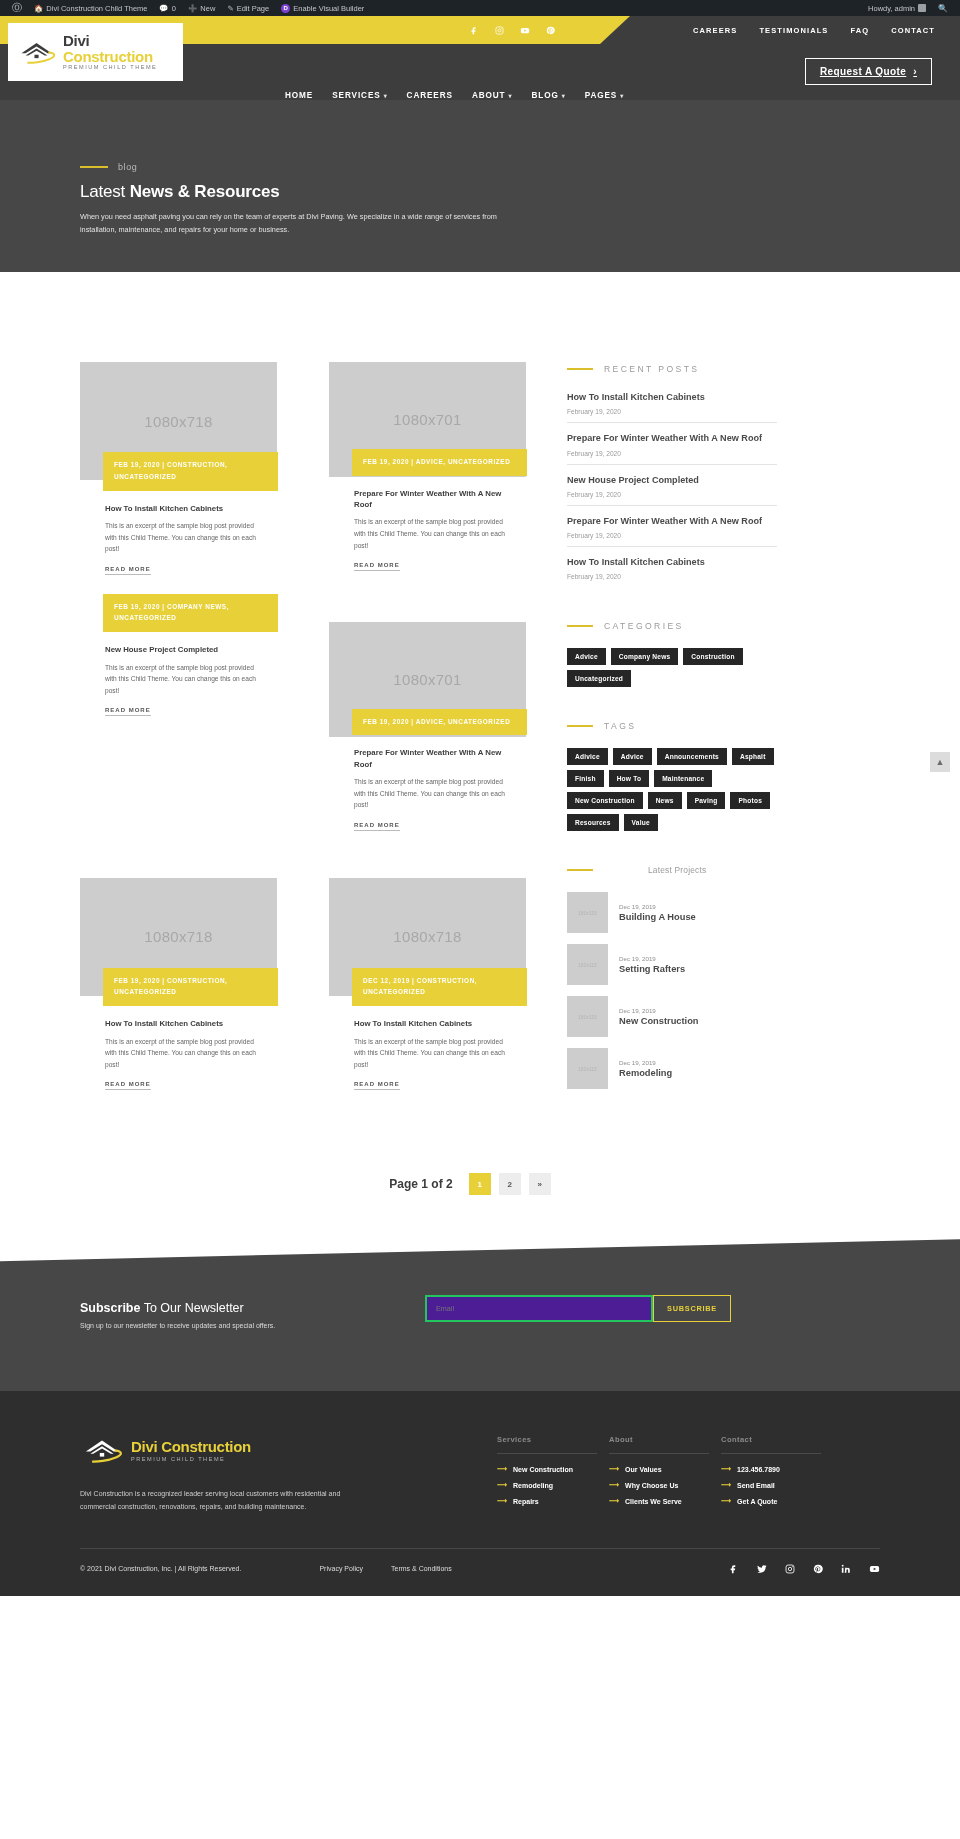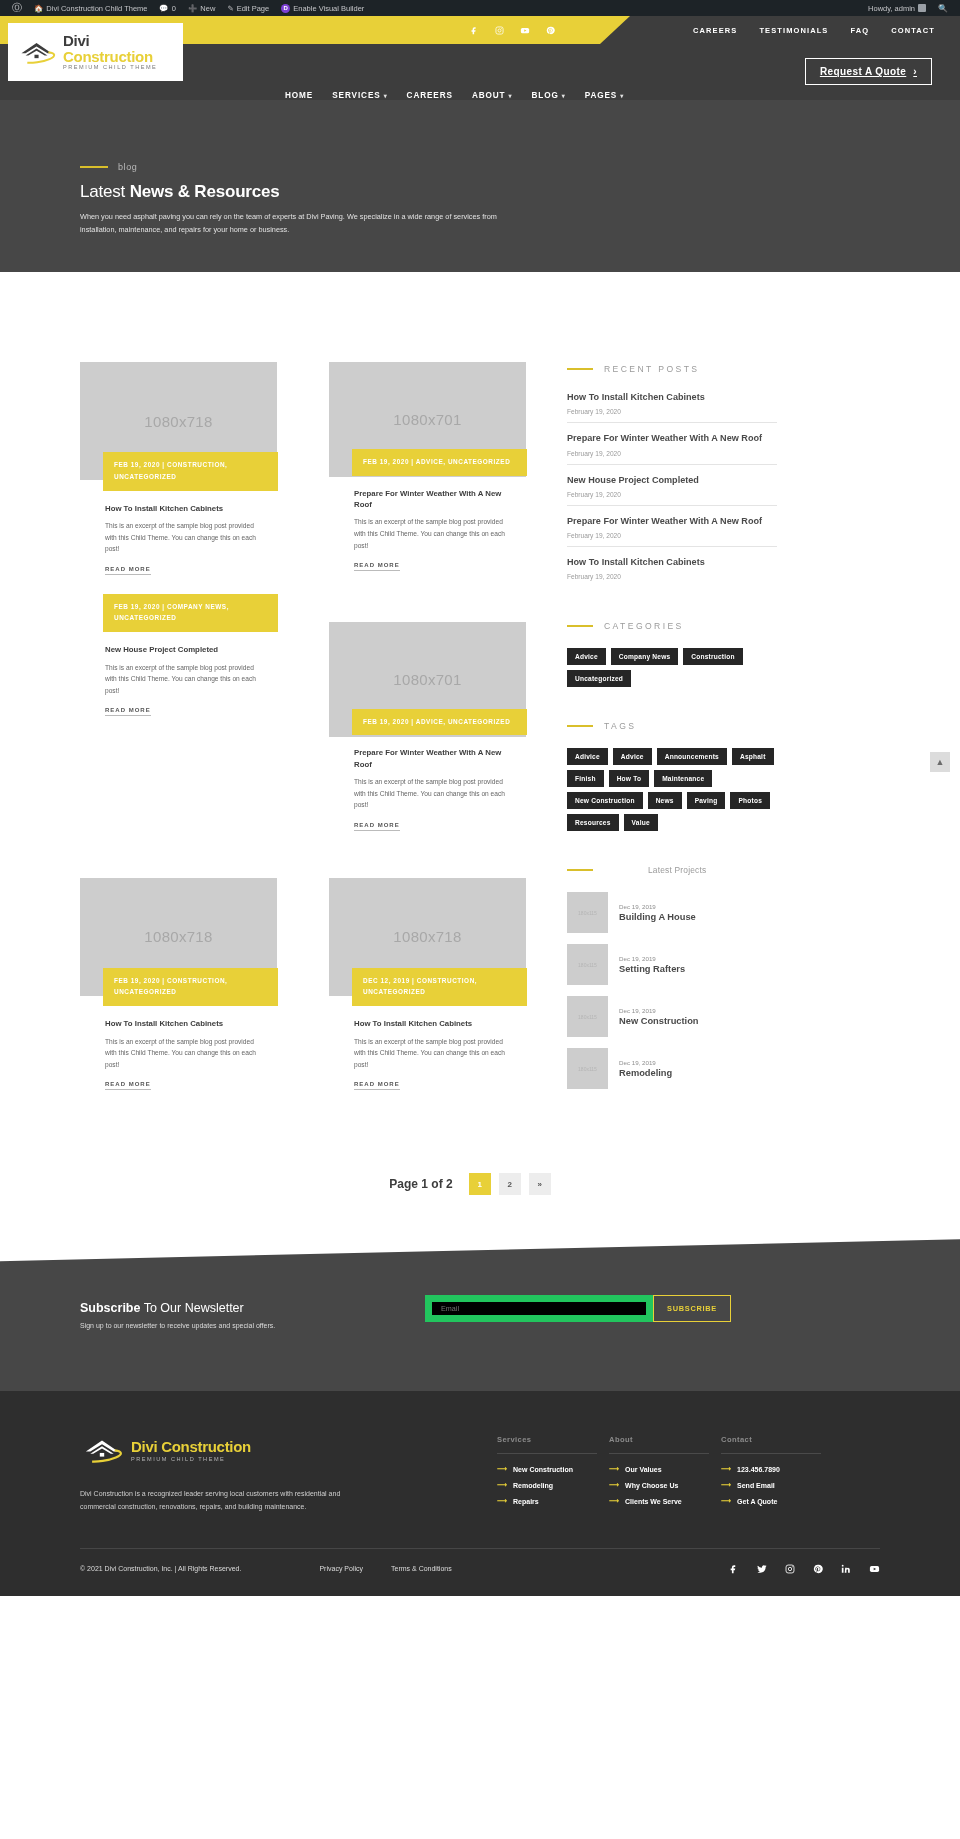--- a/index.html
+++ b/index.html
@@ -125,21 +125,21 @@
   
   .nl-wrap { position:relative; height:152px; }
   .nl-bg { position:absolute; inset:0; background:#474747;
            clip-path: polygon(0 22px, 100% 0, 100% 100%, 0 100%); }
   .nl-inner { position:relative; display:flex; align-items:center; padding:62px 0 0 80px; }
   .nl-left h2 { color:#fff; font-size:12.5px; font-weight:400; }
   .nl-left h2 b { font-weight:bold; }
   .nl-left p { color:#dcdcdc; font-size:7px; margin-top:7px; }
   .nl-form { position:absolute; left:425px; top:56px; display:flex; }
   .nl-form input {
-    width:228px; height:27px; border:7px solid #22c55e; background:#000000; padding:0 9px;
+    width:228px; height:27px; border:2px solid #22c55e; background:#4c1d95; padding:0 9px;
     font-size:7.2px; color:#888; font-family:"Liberation Sans", sans-serif; outline:none;
   }
   .nl-form button {
     width:78px; height:27px; background:#474747; border:1px solid #e8d038; color:#e8d038;
     font-size:7.4px; font-weight:bold; letter-spacing:.7px; cursor:pointer;
     font-family:"Liberation Sans", sans-serif;
   }
 
   
   .footer { background:#2e2e2e; padding:44px 0 0 0; position:relative; }

